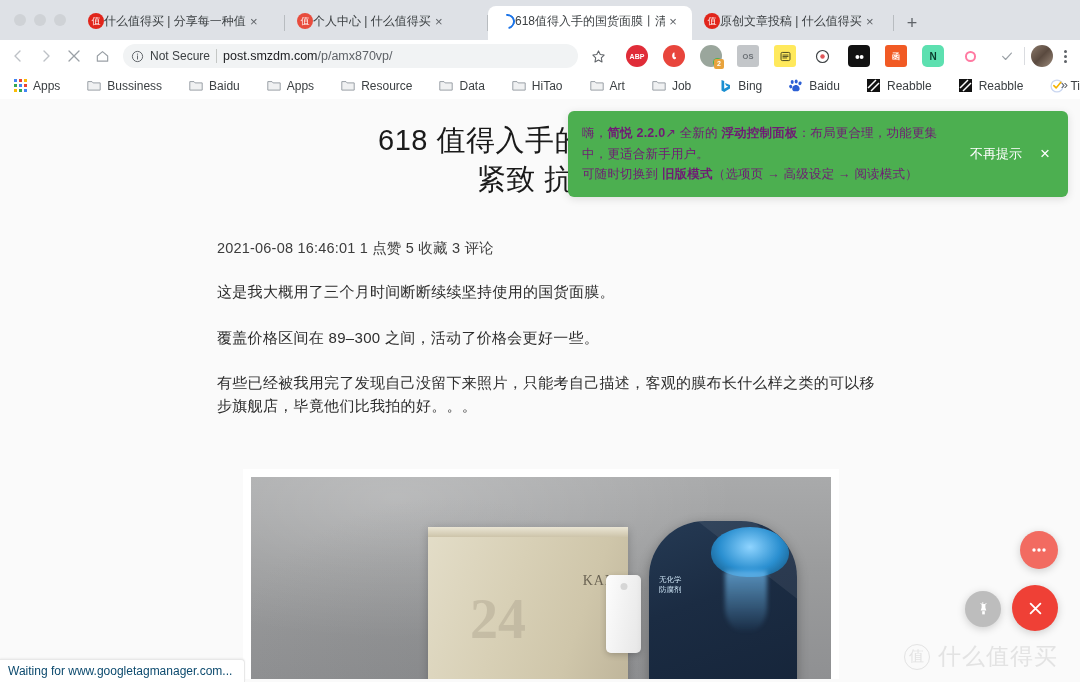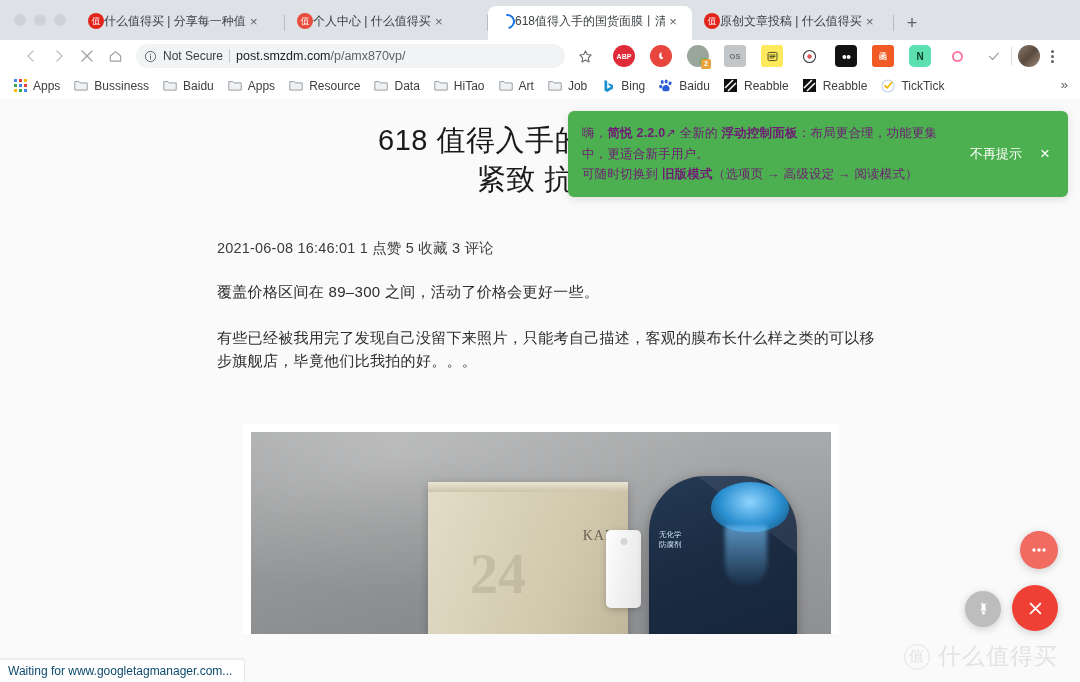--- a/index.html
+++ b/index.html
@@ -95,21 +95,21 @@
     color: #5f6368; font-size: 18px; margin-bottom: 3px; margin-left: 4px;
     border-radius: 50%;
   }
 
   
   .toolbar {
     height: 32px;
     background: #ffffff;
     display: flex;
     align-items: center;
-    padding: 0 18px;
+    padding: 0 5px;
     gap: 2px;
   }
   .navbtn {
     width: 26px; height: 26px;
     display: flex; align-items: center; justify-content: center;
     color: #5f6368;
     border-radius: 50%;
     flex: 0 0 26px;
   }
   .navbtn svg { display: block; }
@@ -165,21 +165,21 @@
   .menu-dots i { width: 3px; height: 3px; border-radius: 50%; background: #5f6368; display:block; }
 
   
   .bookmarks {
     height: 28px;
     background: #ffffff;
     display: flex;
     align-items: center;
     padding: 0 6px;
     border-bottom: 1px solid #e0e0e0;
-    gap: 1px;
+    gap: 14px;
     position: relative;
   }
   .bm {
     display: flex; align-items: center; gap: 5px;
     padding: 3px 6px;
     font-size: 12px; color: #3c4043;
     border-radius: 4px;
     white-space: nowrap;
   }
   .bm-icon { width: 16px; height: 16px; display:flex; align-items:center; justify-content:center; flex: 0 0 16px; }
@@ -730,20 +730,21 @@
 
       <div class="art-title">
         <div>618 值得入手的国货面膜</div>
         <div>紧致 抗老</div>
       </div>
 
       <div class="art-body">
         <div class="art-meta">2021-06-08 16:46:01 1 点赞 5 收藏 3 评论</div>
 
 
+        <div class="art-p">这是我大概用了三个月时间断断续续坚持使用的国货面膜。</div>
         <div class="art-p">覆盖价格区间在 89–300 之间，活动了价格会更好一些。</div>
         <div class="art-p">有些已经被我用完了发现自己没留下来照片，只能考自己描述，客观的膜布长什么样之类的可以移步旗舰店，毕竟他们比我拍的好。。。</div>
 
         <div class="img-wrap">
           <div class="photo">
             <div class="arcshadow"></div>
 
             <div class="sachet">
               <div class="watermark-24">24</div>
               <div class="kan">KAN</div>

